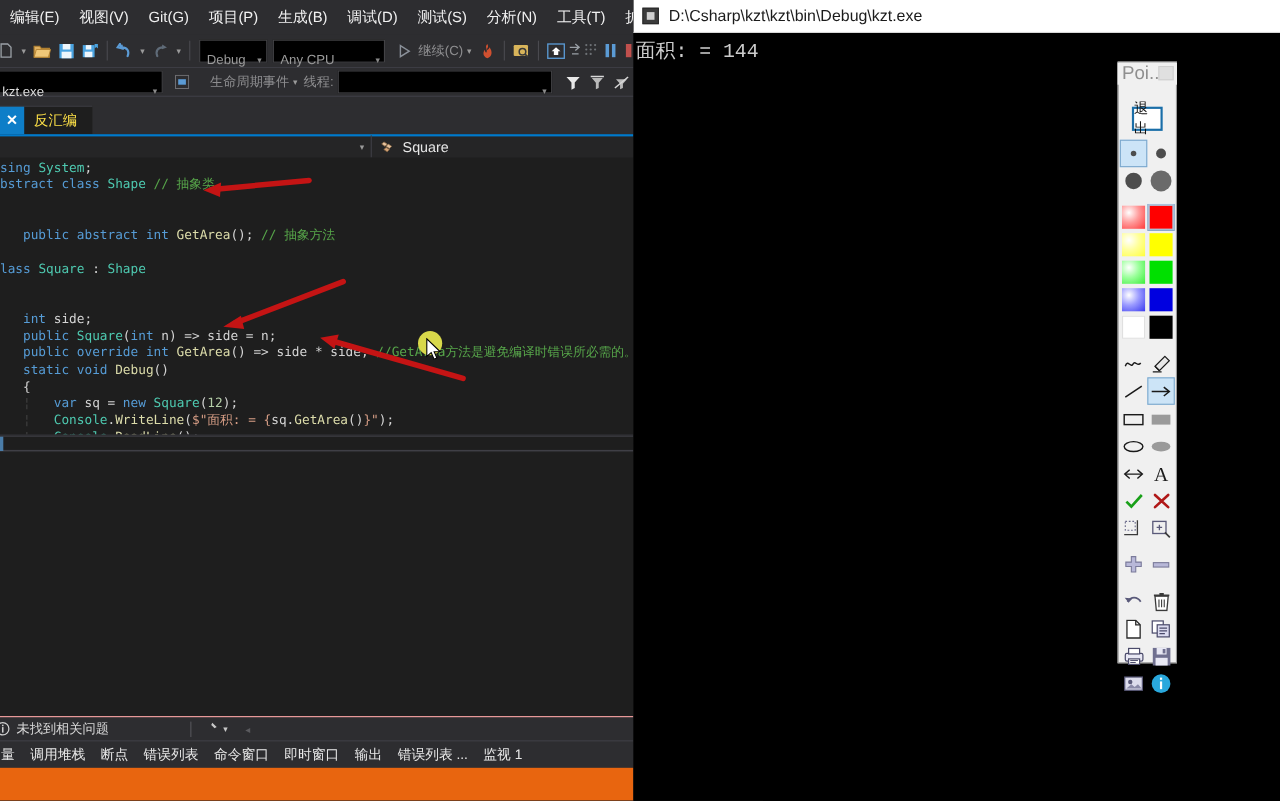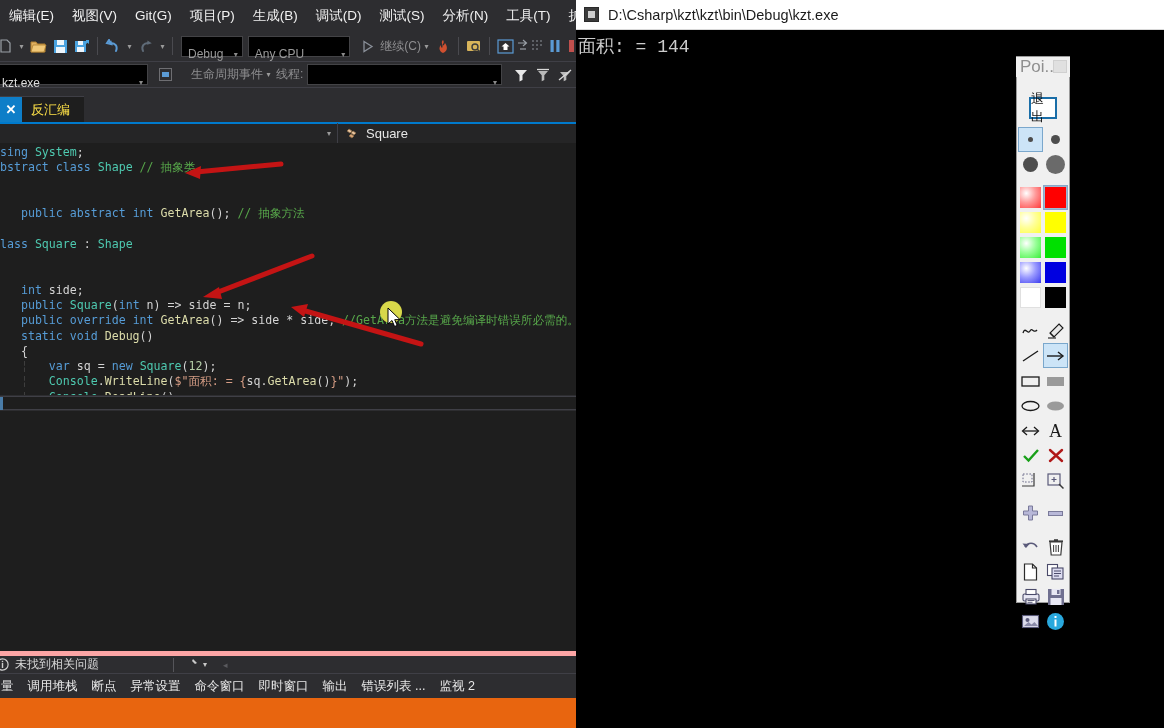--- a/index.html
+++ b/index.html
@@ -120,21 +120,21 @@
   #vs-hscroll-thumb { position:absolute; left:0; top:0; width:3px; height:13px; background:#4a7ca8;}
   #vs-lowerpane {
     position: absolute; left: 0; top: 411px; width: 576px; height: 240px;
     background: #1e1e1e;
   }
 
   
   #vs-errbar {
     position: absolute; left: 0; top: 651px; width: 576px; height: 22px;
     background: #2d2d30; display:flex; align-items:center;
-    border-top: 5px solid #fca5a5;
+    border-top: 1px solid #fca5a5;
   }
   #vs-errbar .etext { color:#d8d8d8; font-size:12px; white-space:nowrap;}
   #vs-errbar .vdiv { width:1px;height:14px;background:#55555a;margin:0 10px;}
 
   #vs-dockbar {
     position: absolute; left: 0; top: 673px; width: 576px; height: 25px;
     background: #2d2d30; display:flex; align-items:center; gap:0px;
     border-top: 1px solid #3f3f46;
   }
   .dock-tab { color:#e8e8e8; font-size:12.5px; padding: 3px 7px; white-space:nowrap;}
@@ -455,26 +455,26 @@
         <path d="M9 1l4 4-2 1-1.5-1.5L5 9l-3 3 3-3 4.5-4.5L8 3z" fill="#c8c8c8"></path>
       </svg>
       <span style="color:#c8c8c8;font-size:8px;margin-left:5px;">▾</span>
       <span style="color:#5a5a5e;font-size:9px;margin-left:16px;">◂</span>
     </div>
 
     <div id="vs-dockbar">
       <div class="dock-tab" style="margin-left:-6px;">量</div>
       <div class="dock-tab">调用堆栈</div>
       <div class="dock-tab">断点</div>
-      <div class="dock-tab">异常设置</div>
+      <div class="dock-tab">错误列表</div>
       <div class="dock-tab">命令窗口</div>
       <div class="dock-tab">即时窗口</div>
       <div class="dock-tab">输出</div>
       <div class="dock-tab">错误列表 ...</div>
-      <div class="dock-tab">监视 2</div>
+      <div class="dock-tab">监视 1</div>
     </div>
 
     <div id="vs-taskbar"></div>
   </div>
 
   <div id="console">
     <div id="console-title">
       <span class="cico">
           <i></i>
         </span>

